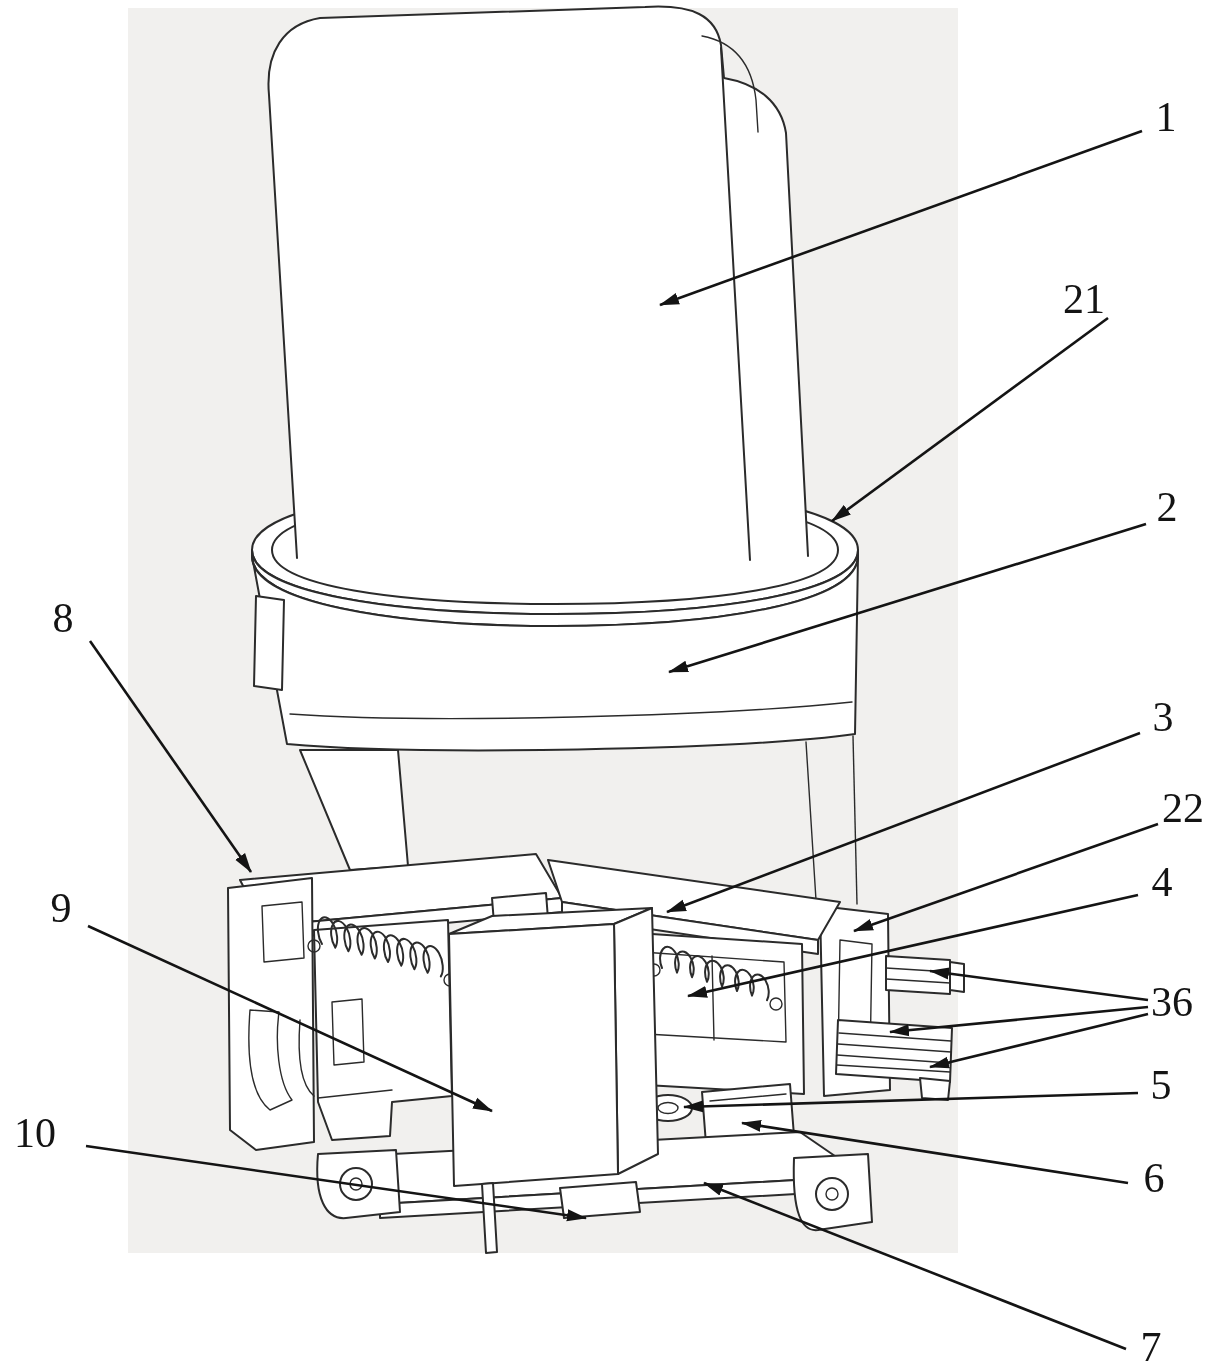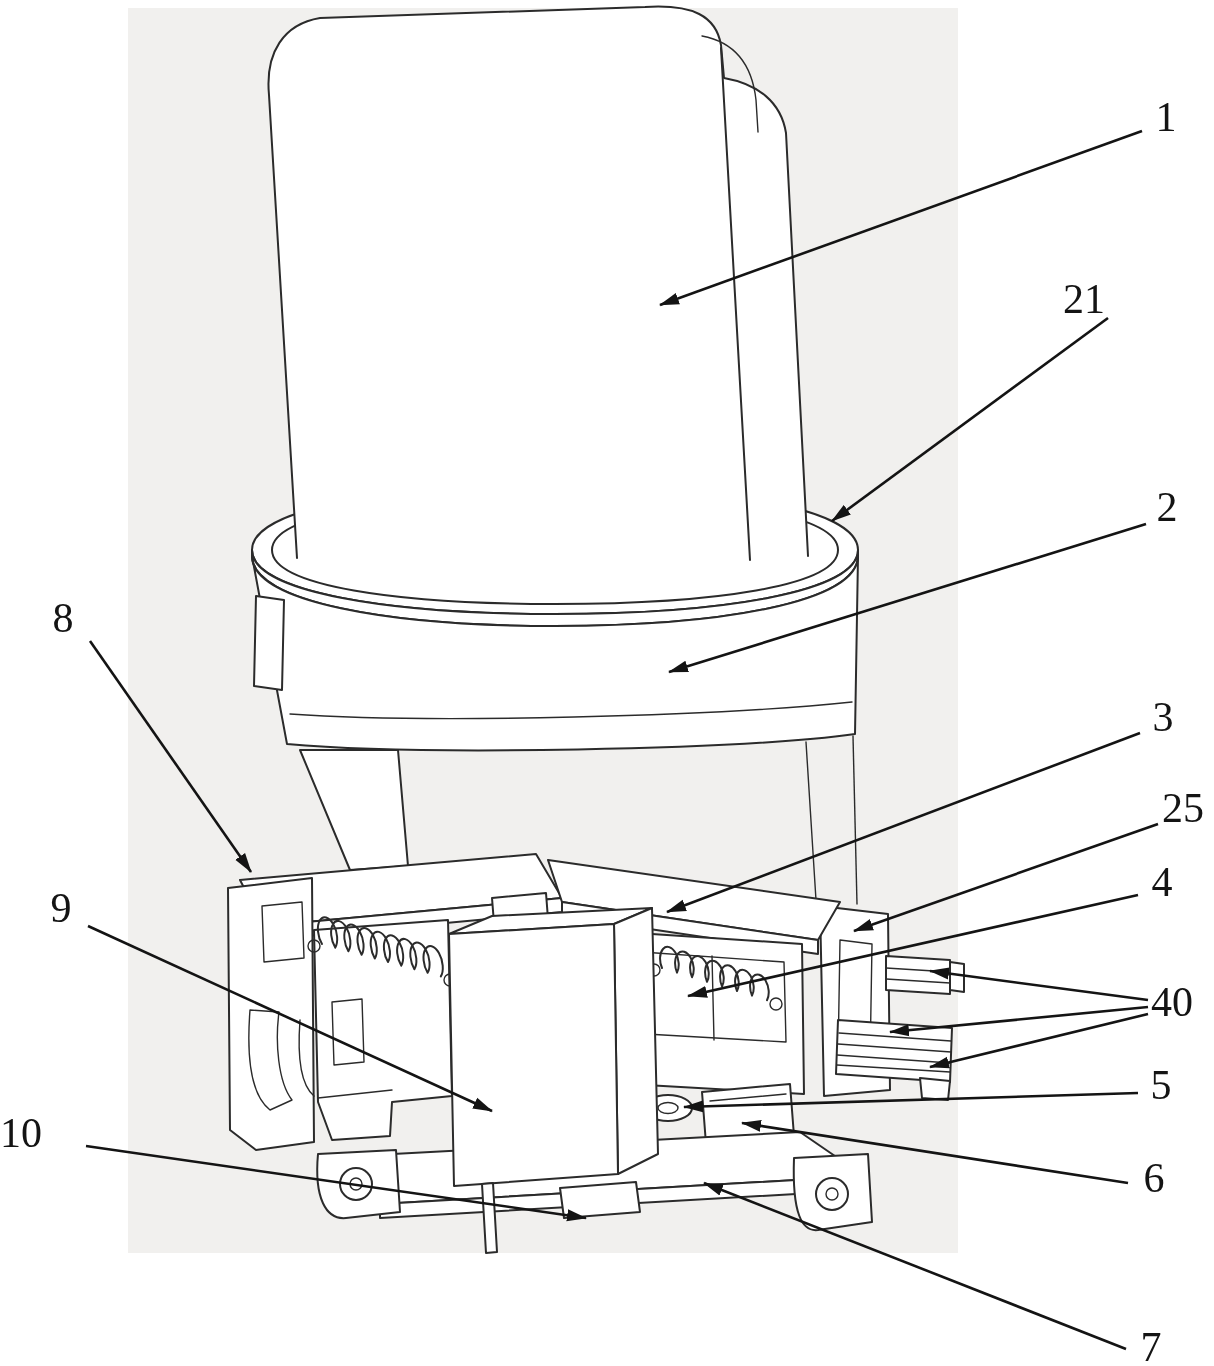--- a/index.html
+++ b/index.html
@@ -166,23 +166,23 @@
       <line class="arrow" x1="90" y1="641" x2="251" y2="872" marker-end="url(#ah)"></line>
       <line class="arrow" x1="88" y1="926" x2="492" y2="1111" marker-end="url(#ah)"></line>
       <line class="arrow" x1="86" y1="1146" x2="586" y2="1218" marker-end="url(#ah)"></line>
     </g>
   </svg>
 
   <div class="lbl" style="left:1166px; top:117px">1</div>
   <div class="lbl" style="left:1084px; top:299px">21</div>
   <div class="lbl" style="left:1167px; top:507px">2</div>
   <div class="lbl" style="left:1163px; top:717px">3</div>
-  <div class="lbl" style="left:1183px; top:808px">25</div>
+  <div class="lbl" style="left:1183px; top:808px">22</div>
   <div class="lbl" style="left:1162px; top:882px">4</div>
-  <div class="lbl" style="left:1172px; top:1002px">40</div>
+  <div class="lbl" style="left:1172px; top:1002px">36</div>
   <div class="lbl" style="left:1161px; top:1085px">5</div>
   <div class="lbl" style="left:1154px; top:1178px">6</div>
   <div class="lbl" style="left:1151px; top:1347px">7</div>
   <div class="lbl" style="left:63px;   top:618px">8</div>
   <div class="lbl" style="left:61px;   top:908px">9</div>
-  <div class="lbl" style="left:21px;   top:1133px">10</div>
+  <div class="lbl" style="left:35px;   top:1133px">10</div>
 
 </div>
 
 </body></html>

